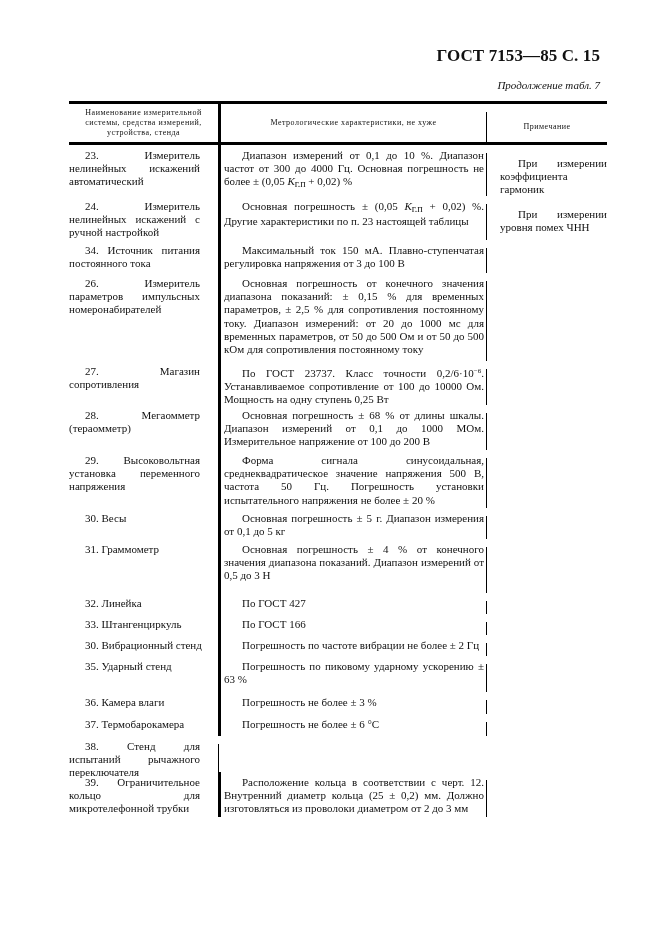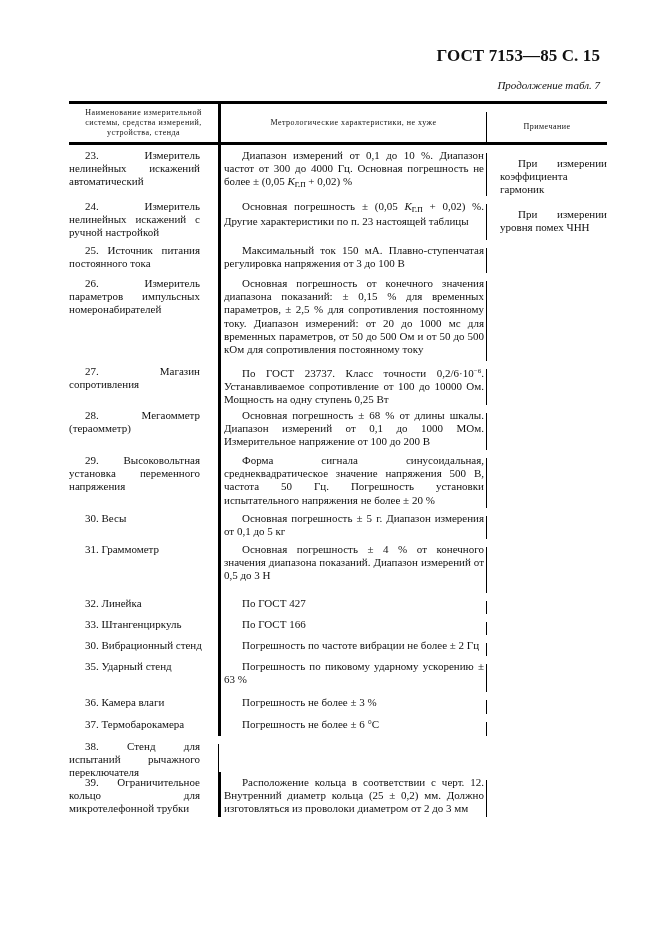--- a/index.html
+++ b/index.html
@@ -62,21 +62,21 @@
       <div class="c c3 ind">При измерении коэффициента гармоник</div>
     </div>
 
     <div class="row" style="height:44px">
       <div class="c c1 ind">24. Измеритель нелинейных искажений с ручной настройкой</div>
       <div class="c c2 ind"><span>Основная погрешность ± (0,05 </span><span class="it">K</span><span class="sub">г.п</span><span> + 0,02) %. Другие характеристики по п. 23 настоящей таблицы</span></div>
       <div class="c c3 ind">При измерении уровня помех ЧНН</div>
     </div>
 
     <div class="row" style="height:33px">
-      <div class="c c1 ind">25. Источник питания постоянного тока</div>
+      <div class="c c1 ind">34. Источник питания постоянного тока</div>
       <div class="c c2 ind">Максимальный ток 150 мА. Плавно-ступенчатая регулировка напряжения от 3 до 100 В</div>
       <div class="c c3"></div>
     </div>
 
     <div class="row" style="height:88px">
       <div class="c c1 ind">26. Измеритель параметров импульсных номеронабирателей</div>
       <div class="c c2 ind">Основная погрешность от конечного значения диапазона показаний: ± 0,15 % для временных параметров, ± 2,5 % для сопротивления постоянному току. Диапазон измерений: от 20 до 1000 мс для временных параметров, от 50 до 500 Ом и от 50 до 500 кОм для сопротивления постоянному току</div>
       <div class="c c3"></div>
     </div>
 

